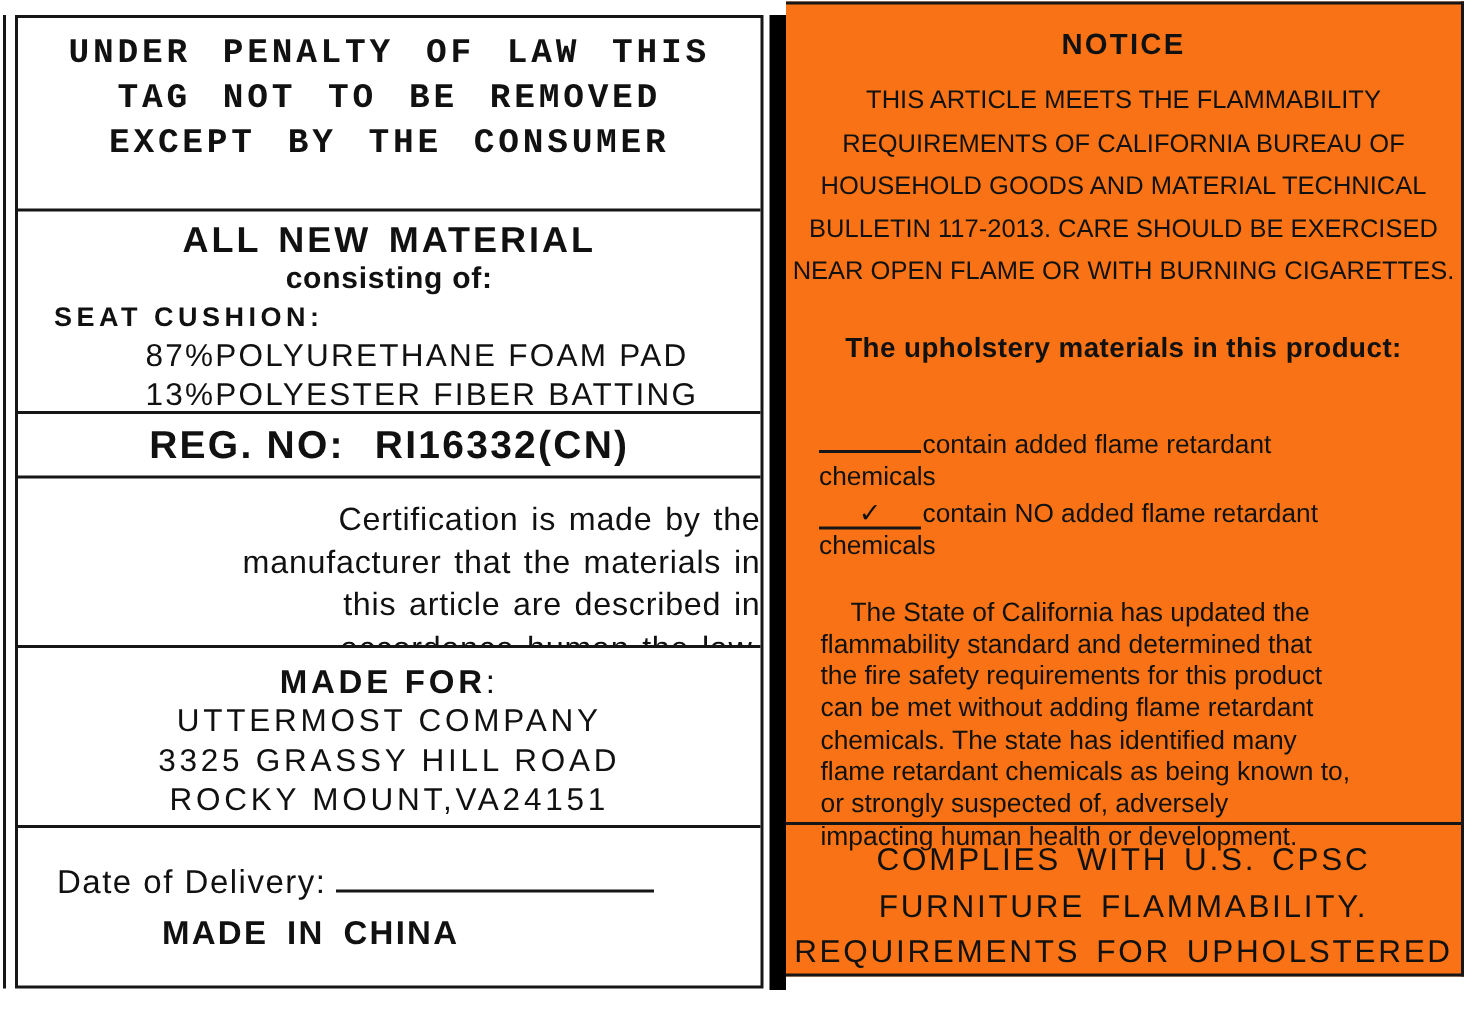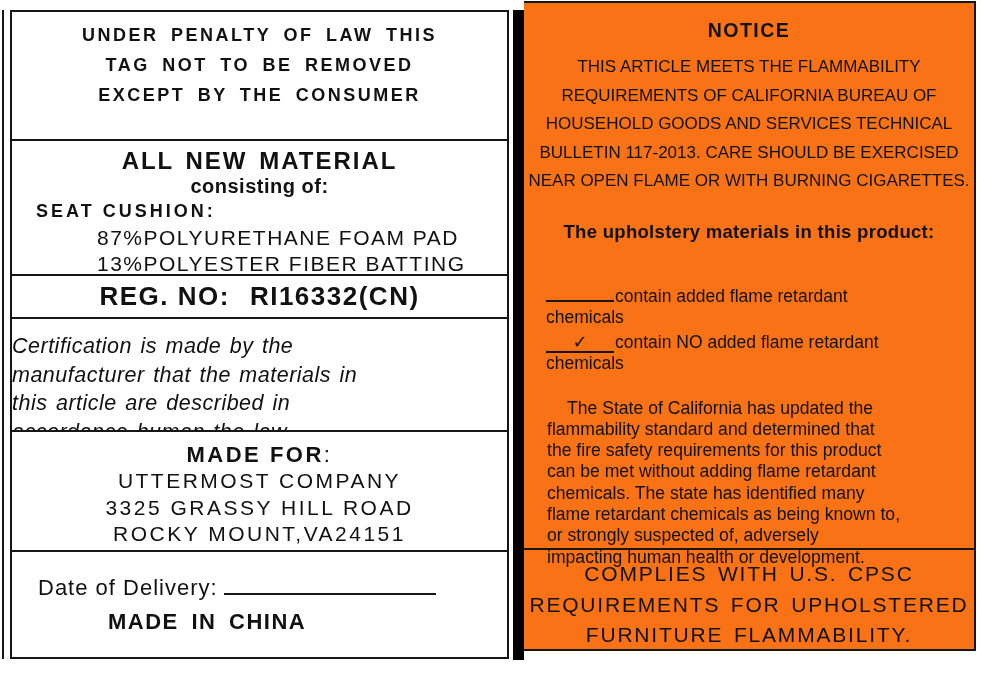--- a/index.html
+++ b/index.html
@@ -11,35 +11,35 @@
   .left-box{
     position:absolute;left:10px;top:10px;width:499px;height:649px;
     border:2px solid #161616;box-sizing:border-box;background:#fff;
     display:flex;flex-direction:column;
   }
   .left-box section{box-sizing:border-box;overflow:hidden;}
   .left-box section + section{border-top:2px solid #161616;}
 
   
   .s1{height:106px;padding-top:8px;text-align:center;}
-  .pen-line{font-weight:bold;font-size:18px;line-height:30px;letter-spacing:2.5px;word-spacing:5px;white-space:nowrap;}
+  .pen-line{font-weight:bold;font-size:23px;line-height:30px;letter-spacing:2.5px;word-spacing:5px;white-space:nowrap;font-family:Liberation Mono, monospace;}
 
   
   .s2{height:135px;margin-top:21px;}
   .mat-title{margin-top:7px;text-align:center;font-weight:bold;font-size:24px;line-height:26px;letter-spacing:2px;word-spacing:3px;}
   .mat-sub{text-align:center;font-weight:bold;font-size:20px;line-height:24px;letter-spacing:0.5px;}
   .mat-part{padding-left:24px;font-weight:bold;font-size:18px;line-height:27px;letter-spacing:3px;}
   .mat-comp{padding-left:85px;font-size:21px;line-height:26px;letter-spacing:1.5px;white-space:nowrap;}
 
   
   .s3{height:43px;display:flex;align-items:center;justify-content:center;font-weight:bold;font-size:26px;letter-spacing:1.5px;}
   .reg-val{margin-left:20px;}
 
   
-  .s4{height:113px;padding-top:13px;text-align:left;font-style:italic;}
+  .s4{height:113px;padding-top:13px;text-align:right;}
   .cert-line{font-size:21.5px;line-height:28.5px;letter-spacing:0.5px;word-spacing:2px;white-space:nowrap;}
 
   
   .s5{height:120px;padding-top:9px;text-align:center;}
   .mf-title{font-size:22px;line-height:27px;letter-spacing:2.5px;}
   .mf-title .mf-bold{font-weight:bold;}
   .mf-line{font-size:21px;line-height:26.5px;letter-spacing:2.5px;white-space:nowrap;}
 
   
   .s6{height:100px;padding-top:21px;}
@@ -127,21 +127,21 @@
 
   <div class="mid-bar"></div>
 
   <div class="right-box">
 
     <section class="rn">
       <div class="notice-title">NOTICE</div>
       <div class="notice-para">
         <div class="np-line">THIS ARTICLE MEETS THE FLAMMABILITY</div>
         <div class="np-line">REQUIREMENTS OF CALIFORNIA BUREAU OF</div>
-        <div class="np-line">HOUSEHOLD GOODS AND SERVICES TECHNICAL</div>
+        <div class="np-line">HOUSEHOLD GOODS AND MATERIAL TECHNICAL</div>
         <div class="np-line">BULLETIN 117-2013. CARE SHOULD BE EXERCISED</div>
         <div class="np-line">NEAR OPEN FLAME OR WITH BURNING CIGARETTES.</div>
       </div>
 
       <div class="uph-heading">The upholstery materials in this product:</div>
 
       <div class="options">
         <div class="option">
           <div>
             <span class="blank"></span><span class="opt-text">contain added flame retardant</span>
@@ -163,19 +163,19 @@
         <div class="sp-line">can be met without adding flame retardant</div>
         <div class="sp-line">chemicals. The state has identified many</div>
         <div class="sp-line">flame retardant chemicals as being known to,</div>
         <div class="sp-line">or strongly suspected of, adversely</div>
         <div class="sp-line">impacting human health or development.</div>
       </div>
     </section>
 
     <section class="rc">
       <div class="comp-line">COMPLIES WITH U.S. CPSC</div>
+      <div class="comp-line">FURNITURE FLAMMABILITY.</div>
       <div class="comp-line">REQUIREMENTS FOR UPHOLSTERED</div>
-      <div class="comp-line">FURNITURE FLAMMABILITY.</div>
     </section>
 
   </div>
 
 </div>
 
 </body></html>

